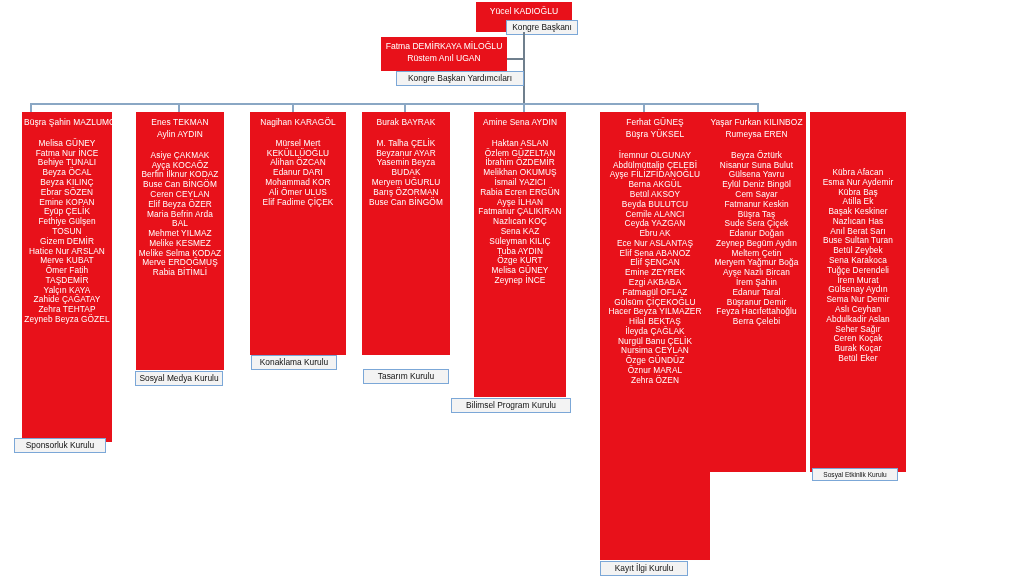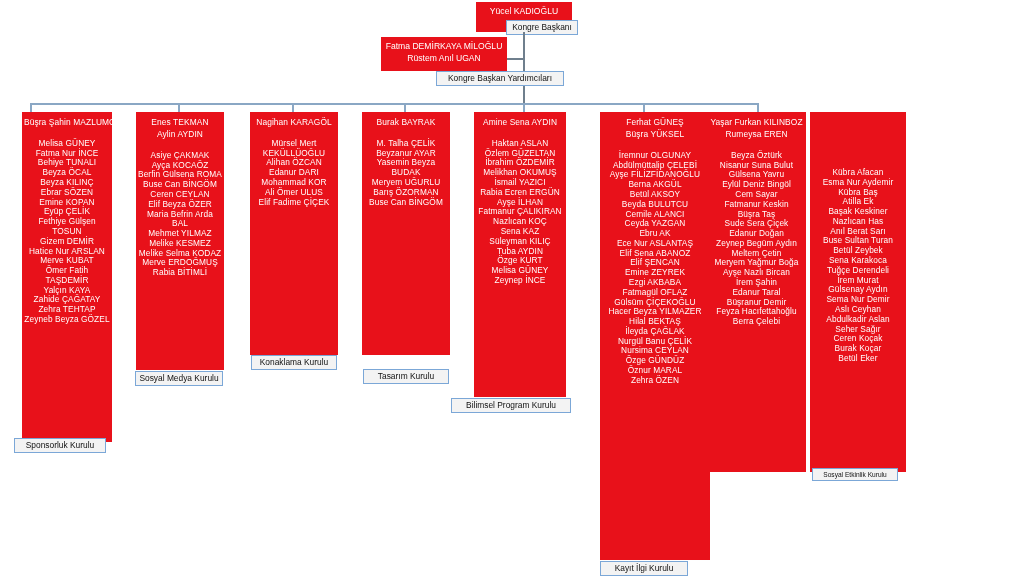--- a/index.html
+++ b/index.html
@@ -79,21 +79,21 @@
   <div class="cap" style="left:506px; top:20px; width:72px;">
     <span>Kongre Başkanı</span>
   </div>
 
   <div class="ln dark" style="left:523px; top:32px; width:1.5px; height:72px;"></div>
 
   <div class="topbox" style="left:381px; top:37px; width:126px; height:34px;">
     <div>Fatma DEMİRKAYA MİLOĞLU</div>
     <div>Rüstem Anıl UGAN</div>
   </div>
-  <div class="cap" style="left:396px; top:71px; width:128px;margin-left:40px;">
+  <div class="cap" style="left:396px; top:71px; width:128px;">
     <span>Kongre Başkan Yardımcıları</span>
   </div>
 
   <div class="ln dark" style="left:507px; top:58px; width:17px; height:1.5px;"></div>
 
   <div class="ln" style="left:30px; top:103px; width:728px; height:1.5px;"></div>
 
   <div class="ln" style="left:30px;  top:103px; width:1.5px; height:9px;"></div>
   <div class="ln" style="left:178px; top:103px; width:1.5px; height:9px;"></div>
   <div class="ln" style="left:292px; top:103px; width:1.5px; height:9px;"></div>
@@ -126,36 +126,36 @@
   <div class="cap" style="left:14px; top:438px; width:92px;">
     <span>Sponsorluk Kurulu</span>
   </div>
 
   <div class="rbox" style="left:136px; top:112px; width:88px; height:258px;">
     <div class="head">Enes TEKMAN</div>
     <div class="head">Aylin AYDIN</div>
     <div class="headgap"></div>
     <div class="mem">Asiye ÇAKMAK</div>
     <div class="mem">Ayça KOCAÖZ</div>
-    <div class="mem">Berfin Gülsena ROMA</div>
+    <div class="mem">Berfin İlknur KODAZ</div>
     <div class="mem">Buse Can BİNGÖM</div>
     <div class="mem">Ceren CEYLAN</div>
     <div class="mem">Elif Beyza ÖZER</div>
     <div class="mem wrap">Maria Befrin Arda BAL</div>
     <div class="mem">Mehmet YILMAZ</div>
     <div class="mem">Melike KESMEZ</div>
     <div class="mem wrap">Melike Selma KODAZ</div>
     <div class="mem">Merve ERDOĞMUŞ</div>
     <div class="mem">Rabia BİTİMLİ</div>
   </div>
   <div class="cap" style="left:135px; top:371px; width:88px;">
     <span>Sosyal Medya Kurulu</span>
   </div>
 
-  <div class="rbox" style="left:250px; top:112px; width:88px; height:243px;">
+  <div class="rbox" style="left:250px; top:112px; width:96px; height:243px;">
     <div class="head">Nagihan KARAGÖL</div>
     <div class="headgap"></div>
     <div class="mem wrap">Mürsel Mert KEKÜLLÜOĞLU</div>
     <div class="mem">Alihan ÖZCAN</div>
     <div class="mem">Edanur DARI</div>
     <div class="mem">Mohammad KOR</div>
     <div class="mem">Ali Ömer ULUS</div>
     <div class="mem">Elif Fadime ÇİÇEK</div>
   </div>
   <div class="cap" style="left:251px; top:355px; width:86px;">

